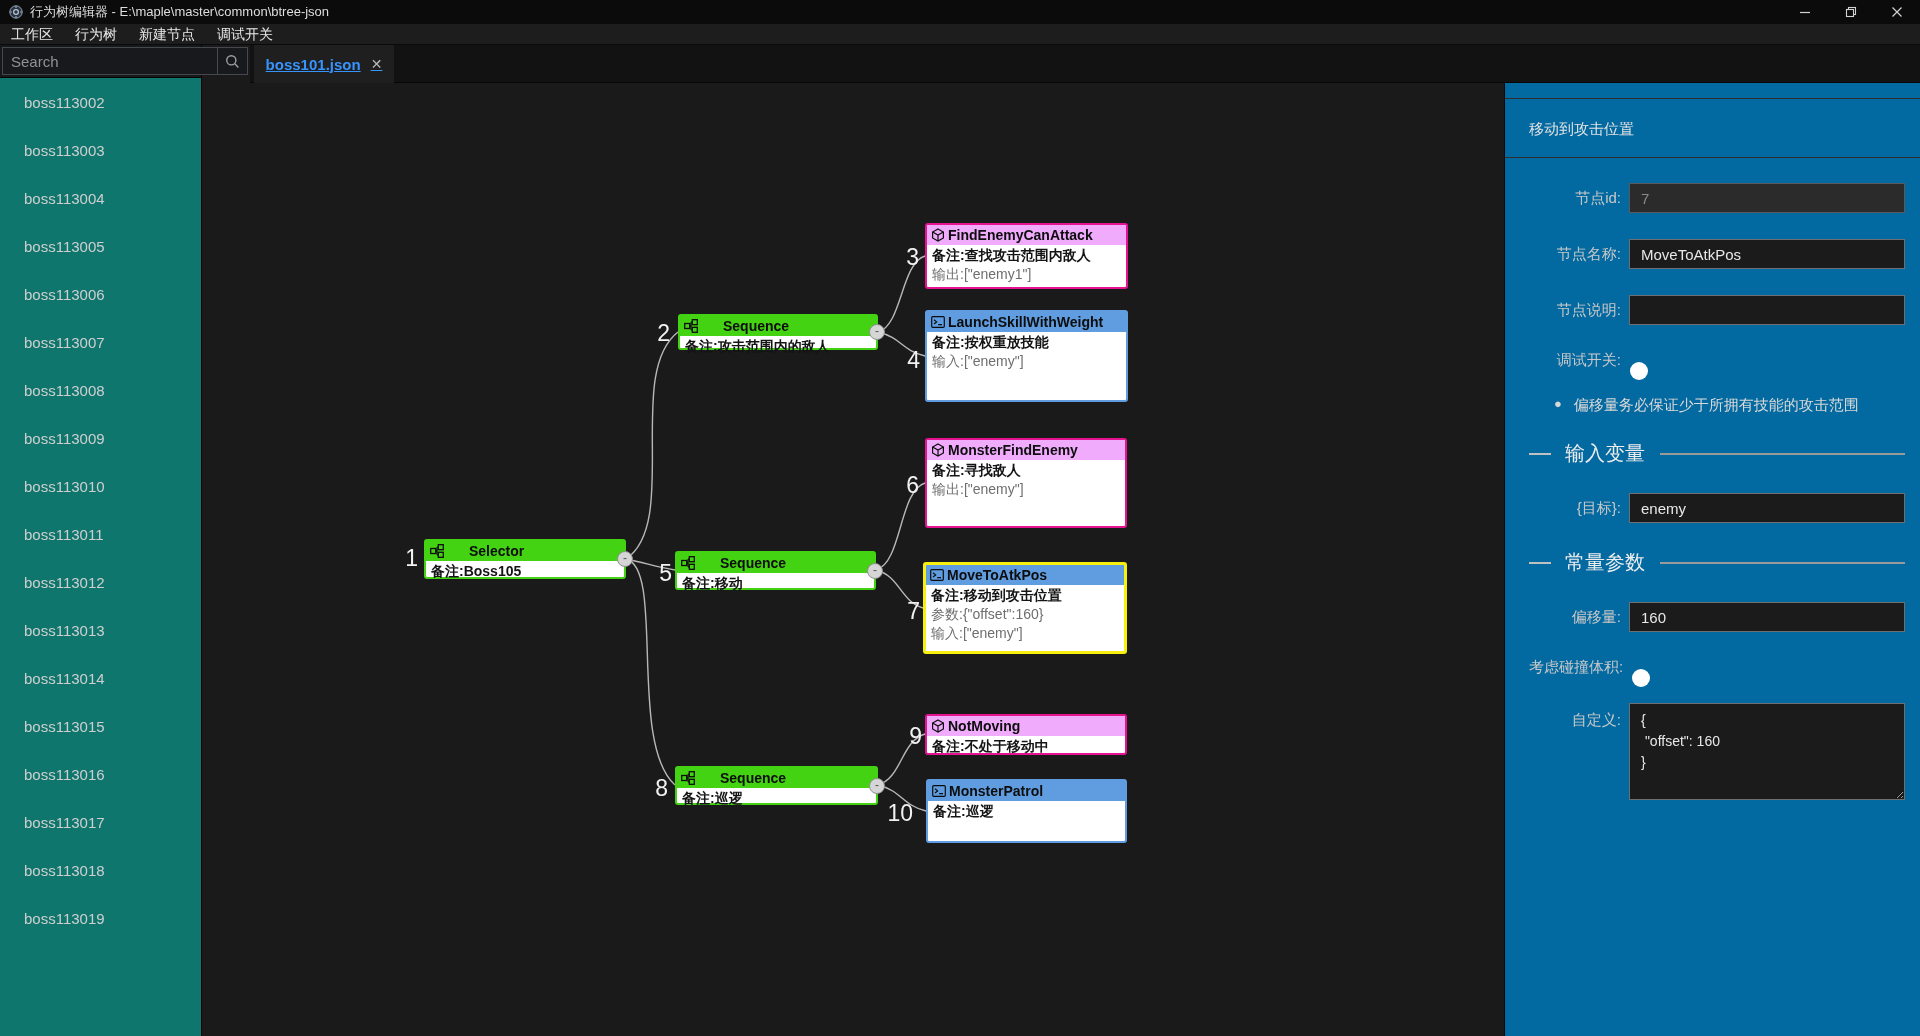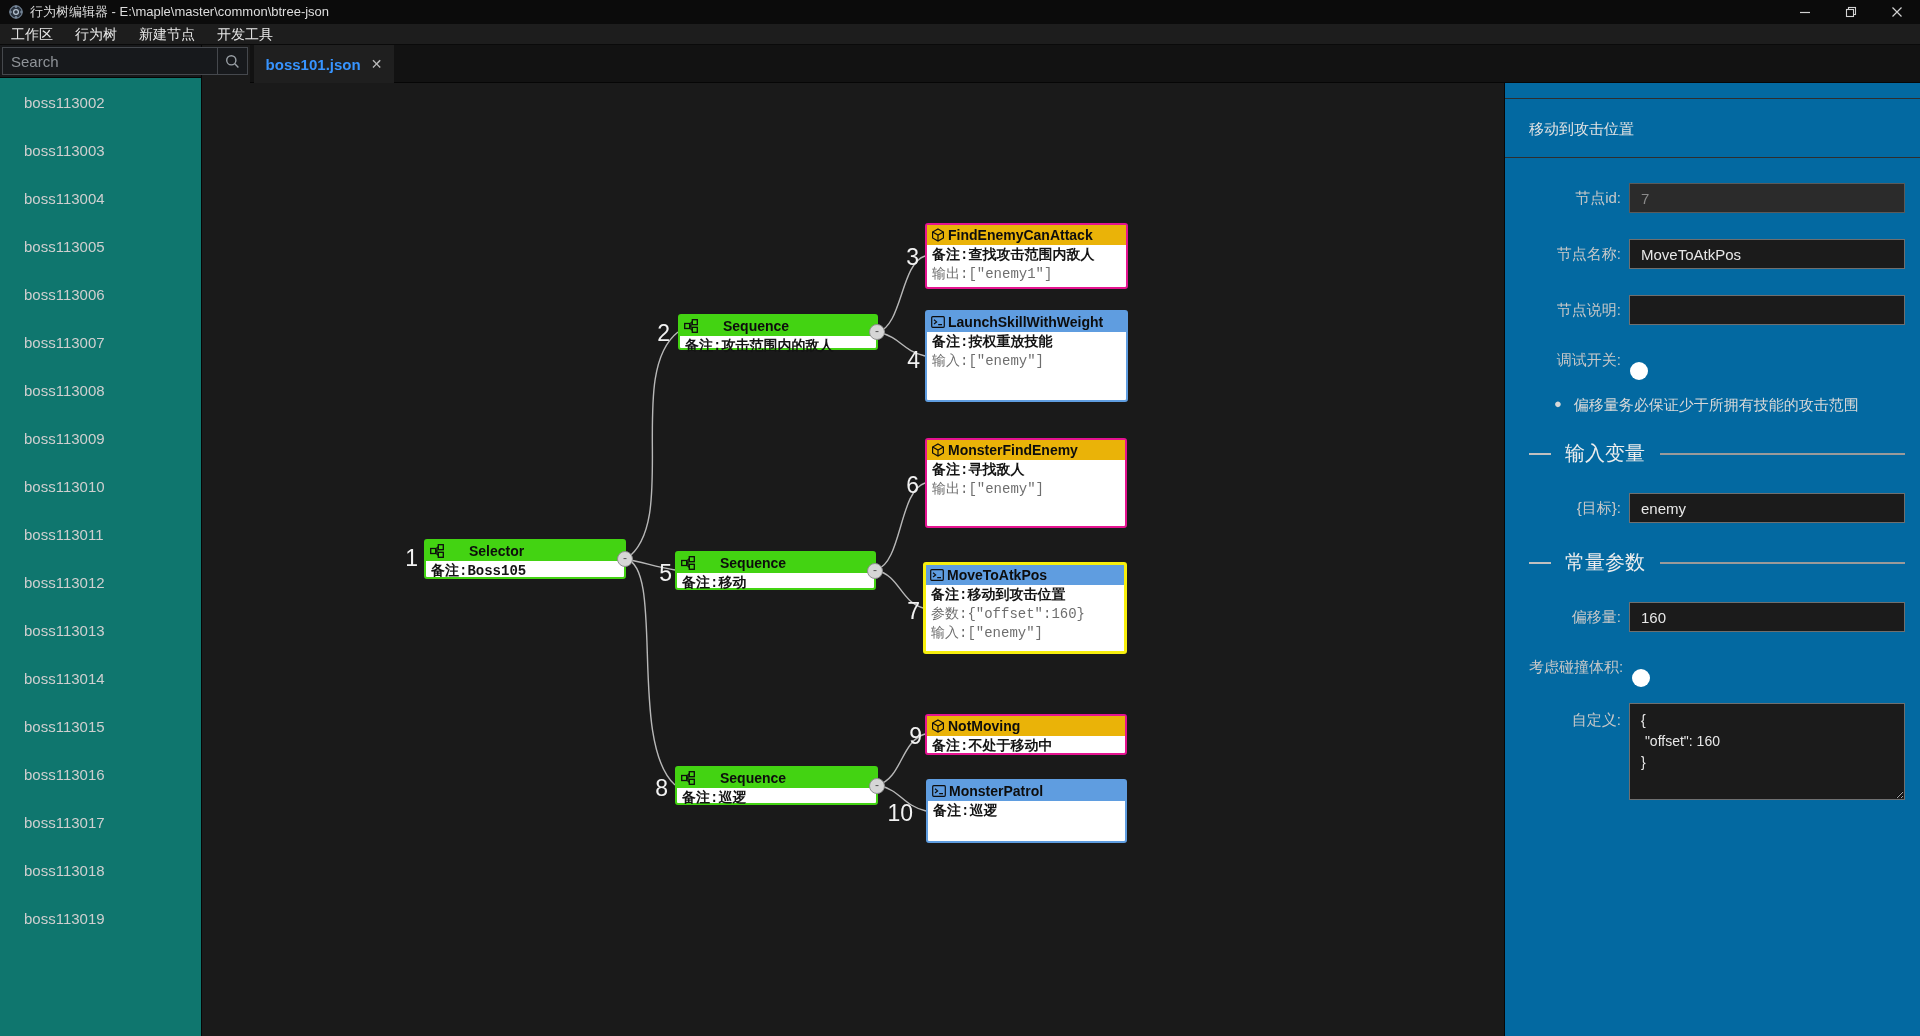--- a/index.html
+++ b/index.html
@@ -31,37 +31,37 @@
   .boss-list { position:absolute; left:0; top:34px; width:250px; bottom:0; overflow:hidden; }
   .boss-item { height:48px; line-height:48px; padding-left:24px; color:#cfcfcf; font-size:15px;
     position:relative; cursor:pointer; }
   .boss-item.selected { background:#15222f; color:#2e80d6; }
   .boss-item.selected::after { content:""; position:absolute; right:0; top:0; width:4px; height:48px; background:#2b7bd0; }
 
   
   .tabstrip { position:absolute; left:250px; top:45px; width:1670px; height:38px; background:#121212;
     border-bottom:1px solid #060606; }
   .tab { position:absolute; left:4px; top:0px; width:140px; height:38px; background:#1f1f1f;
-    display:flex; align-items:center; justify-content:center; gap:10px; font-size:15px; font-weight:bold; color:#3794ff; }
+    display:flex; align-items:center; justify-content:center; gap:10px; font-size:15px; font-weight:bold; color:#3794ff;text-decoration:underline; }
   .tab-close { color:#b9b9b9; font-size:14px; font-weight:normal; }
 
   
   .canvas { position:absolute; left:250px; top:83px; width:1254px; height:953px; background:#1a1a1a; overflow:hidden; }
   .edges { position:absolute; left:0; top:0; }
   .node { position:absolute; background:#ffffff; border-radius:3px; }
   .node-header { height:20px; display:flex; align-items:center; gap:3px; padding:0 4px;
     font-size:14px; font-weight:bold; color:#0d0d0d; white-space:nowrap; overflow:hidden; }
   .node-icon { width:14px; height:14px; display:inline-flex; flex:none; }
   .node-body { padding:1px 5px 2px; }
-  .node-body .line { font-size:14px; line-height:19px; color:#141414; font-weight:bold; white-space:nowrap; overflow:hidden;font-family:Liberation Mono, monospace; }
+  .node-body .line { font-size:14px; line-height:19px; color:#141414; font-weight:bold; white-space:nowrap; overflow:hidden; }
   .node-body .line.secondary { color:#6e6e6e; font-weight:normal; }
   .node.composite { border:2px solid #43d312; }
   .node.composite .node-header { background:#43d312;gap:25px; }
   .node.condition { border:2px solid #e51390; }
-  .node.condition .node-header { background:#eab308;align-items:center; }
+  .node.condition .node-header { background:#f0abfc;align-items:center; }
   .node.action { border:2px solid #5f9de0; }
   .node.action .node-header { background:#5f9de0; }
   .node.selected { border:3px solid #f7ef0e; }
   .collapse-dot { position:absolute; right:-9px; top:50%; margin-top:-8px; width:16px; height:16px;
     border-radius:50%; background:#d6d6d6; border:1px solid #8f8f8f; color:#555;
     font-size:12px; line-height:13px; text-align:center; }
   .node-num { position:absolute; color:#f2f2f2; font-size:23px; text-align:right; width:30px; }
 
   
   .panel { position:absolute; left:1504px; top:83px; width:416px; height:953px; background:#0369a1;
@@ -122,21 +122,21 @@
             <path d="M1.5 1.5 L10.5 10.5 M10.5 1.5 L1.5 10.5" stroke="#d2d2d2" stroke-width="1.2"></path>
           </svg>
       </div>
     </div>
   </div>
 
   <div class="menubar">
     <span class="menu-item">工作区</span>
     <span class="menu-item">行为树</span>
     <span class="menu-item">新建节点</span>
-    <span class="menu-item">开发工具</span>
+    <span class="menu-item">调试开关</span>
   </div>
 
   <div class="sidebar">
     <div class="search-row">
       <input class="search-input" type="text" placeholder="Search" style="">
       <div class="search-btn">
         <svg class="glyph" width="15" height="15" viewBox="0 0 15 15" fill="none">
           <circle cx="6.3" cy="6.3" r="4.6" stroke="#9aa0a6" stroke-width="1.4"></circle>
           <path d="M9.8 9.8 L13.4 13.4" stroke="#9aa0a6" stroke-width="1.4"></path>
         </svg>

